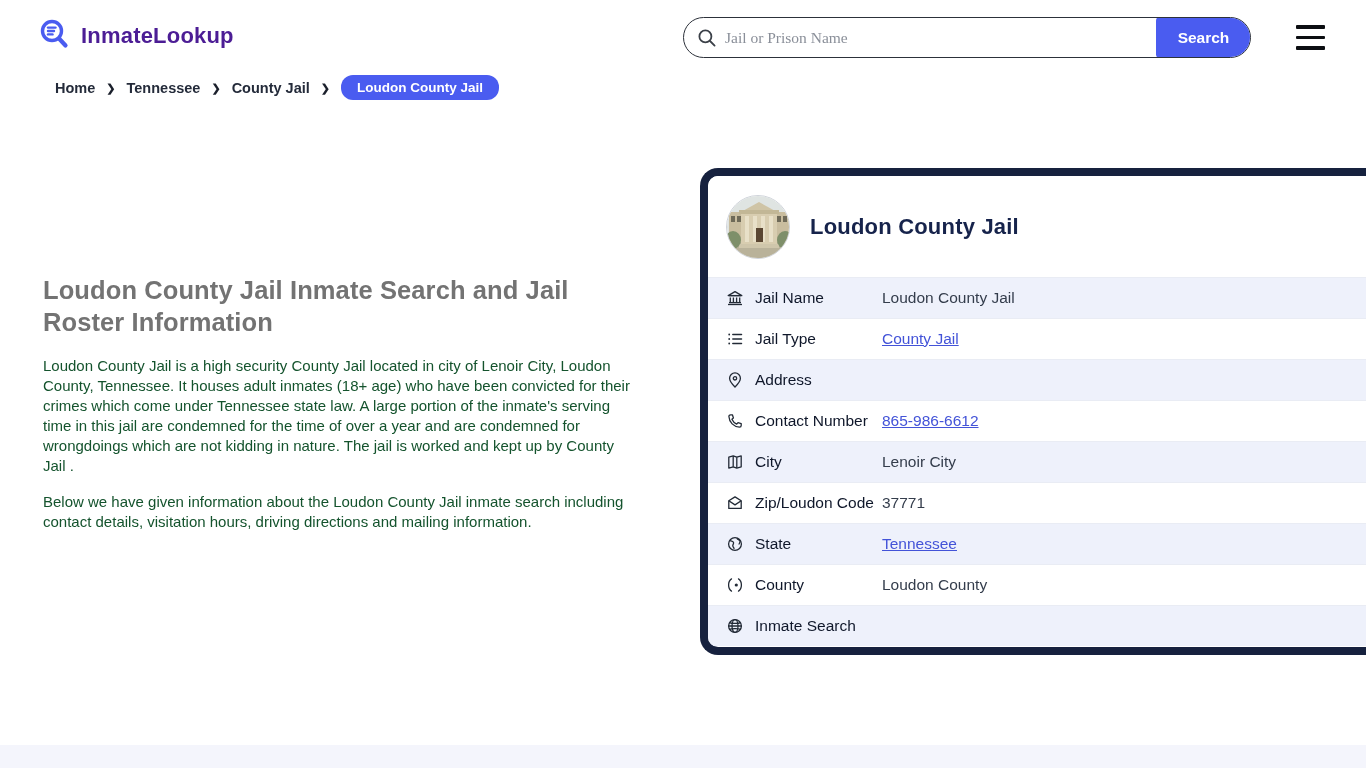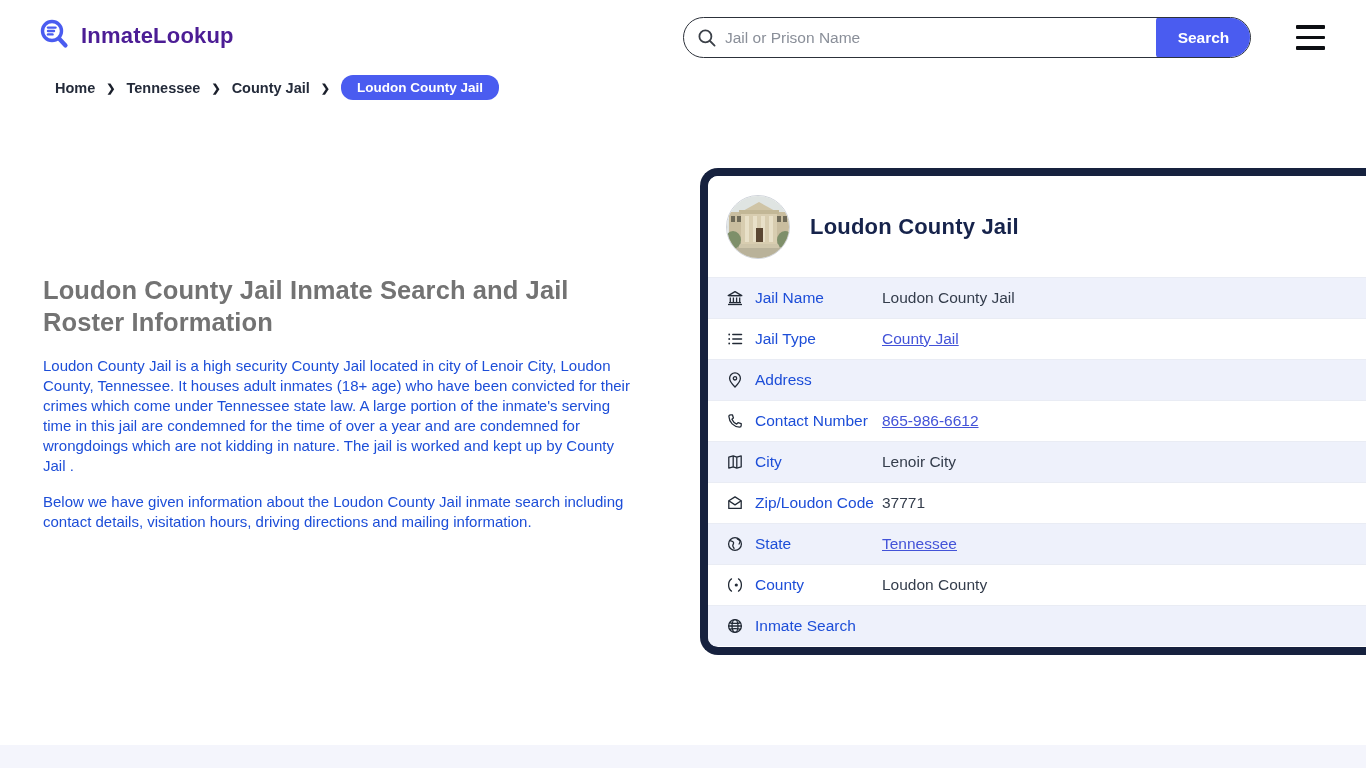--- a/index.html
+++ b/index.html
@@ -9,61 +9,61 @@
 
   
   .logo { left:38px; top:18px; display:flex; align-items:center; gap:9px; cursor:pointer; }
   .logo-text { font-size:22px; font-weight:700; color:#4c1d95; letter-spacing:.2px; }
 
   .search-bar { left:683px; top:17px; width:568px; height:41px;
     border:1.6px solid #2c313a; border-radius:22px; background:#fff;
     display:flex; align-items:center; overflow:hidden; }
   .search-icon-wrap { padding:0 8px 0 13px; display:flex; align-items:center; }
   .search-input { flex:1; border:none; outline:none; font-size:15.5px; color:#2b3038;
-    font-family:Liberation Sans, sans-serif; height:100%; background:transparent; }
+    font-family:Liberation Serif, serif; height:100%; background:transparent; }
   .search-input::placeholder { color:#8a8f99; }
   .search-btn { width:95px; height:41px; margin-right:-1px; border:none; cursor:pointer;
     background:#4a5cf0; color:#fff; font-weight:700; font-size:15.5px;
     border-radius:4px 22px 22px 4px; font-family:"Liberation Sans", sans-serif; }
 
   .hamburger { left:1296px; top:25px; width:29px; height:25px; cursor:pointer;
     display:flex; flex-direction:column; justify-content:space-between; }
   .hamburger span { display:block; height:3.6px; background:#0c0e12; border-radius:1px; }
 
   
   .breadcrumb { left:55px; top:75px; display:flex; align-items:center; gap:11px;
     font-size:14.5px; color:#242b3a; font-weight:500; }
   .crumb { cursor:pointer;font-weight:bold; }
   .crumb-sep { font-size:11px; font-weight:700; color:#1a1f2b; transform:translateY(.5px); }
   .crumb-badge { background:#4a5cf0; color:#fff; font-weight:700; font-size:13.5px;
     padding:5px 16px; border-radius:12px; cursor:pointer; }
 
   
   .page-title { left:43px; top:274px; width:585px; font-size:25.5px; line-height:1.27;
     font-weight:700; color:#737373; letter-spacing:.1px; }
-  .para { left:43px; width:594px; font-size:15px; line-height:1.34; color:#1d4ed8; }
+  .para { left:43px; width:594px; font-size:15px; line-height:1.34; color:#14532d; }
   .para-1 { top:356px; }
   .para-2 { top:492px; }
 
   
   .card { left:700px; top:168px; width:700px; height:487px;
     border:8px solid #16213e; border-right:none; border-radius:18px 0 0 18px;
     background:#ffffff; overflow:hidden; }
   .card-header { height:101px; display:flex; align-items:center; padding-left:18px; gap:20px; background:#fff; }
   .card-avatar { width:64px; height:64px; border-radius:50%; overflow:hidden;
     border:1px solid #cfd3da; flex:0 0 auto; }
   .card-title { font-size:22px; font-weight:700; color:#16234b; letter-spacing:.2px; }
 
   .info-table { width:100%; }
   .row { height:41px; display:flex; align-items:center; border-top:1px solid #e9ecf4; }
   .row:nth-child(odd) { background:#eef1fb; }
   .row:nth-child(even) { background:#ffffff; }
   .cell-icon { width:18px; height:18px; margin-left:18px; flex:0 0 auto;
     display:flex; align-items:center; justify-content:center; }
-  .cell-label { margin-left:11px; width:127px; font-size:15.5px; color:#1d4ed8; }
+  .cell-label { margin-left:11px; width:127px; font-size:15.5px; color:#0f172a; }
   .cell-value { font-size:15.5px; color:#343d4c; white-space:nowrap; }
   a.link-value, .cell-value a { color:#4353d8; text-decoration:underline; cursor:pointer; }
 
   
   .footer-band { left:0; top:745px; width:1366px; height:23px; background:#f4f5fc; }
 
   svg { display:block; }
 </style>
 </head>
 <body>

